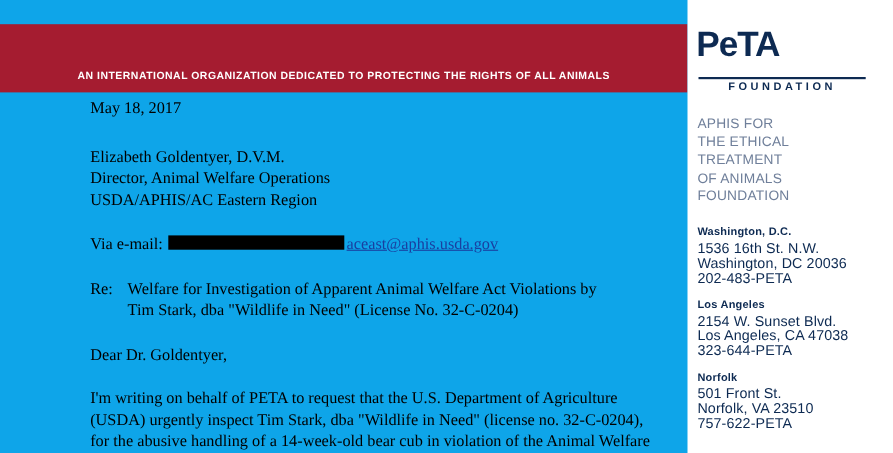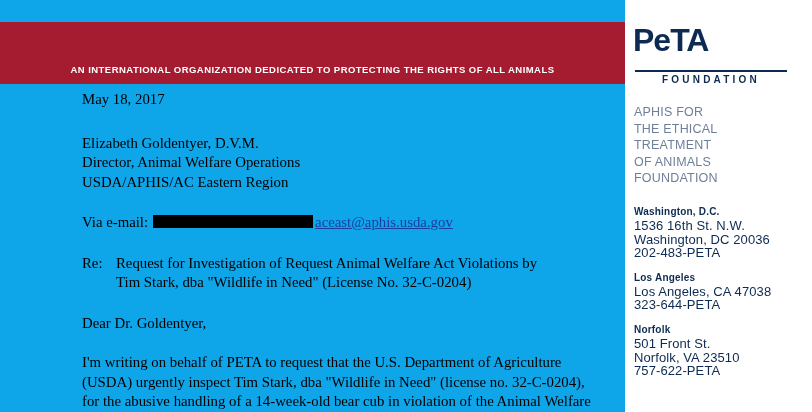--- a/index.html
+++ b/index.html
@@ -198,20 +198,21 @@
 
     <div class="offices">
       <div class="office">
         <div class="office-city">Washington, D.C.</div>
         <div class="office-line">1536 16th St. N.W.</div>
         <div class="office-line">Washington, DC 20036</div>
         <div class="office-line">202-483-PETA</div>
       </div>
       <div class="office">
         <div class="office-city">Los Angeles</div>
+        <div class="office-line">2154 W. Sunset Blvd.</div>
         <div class="office-line">Los Angeles, CA 47038</div>
         <div class="office-line">323-644-PETA</div>
       </div>
       <div class="office">
         <div class="office-city">Norfolk</div>
         <div class="office-line">501 Front St.</div>
         <div class="office-line">Norfolk, VA 23510</div>
         <div class="office-line">757-622-PETA</div>
       </div>
     </div>
@@ -226,21 +227,21 @@
       <p>USDA/APHIS/AC Eastern Region</p>
     </div>
 
     <p class="via">
       <span>Via e-mail:</span><span class="redaction"></span><a class="email-link" href="#">aceast@aphis.usda.gov</a>
     </p>
 
     <div class="re-block">
       <div class="re-label">Re:</div>
       <div class="re-text">
-        <div>Request for Investigation of Request Animal Welfare Act Violations by</div>
+        <div>Welfare for Investigation of Apparent Animal Welfare Act Violations by</div>
         <div>Tim Stark, dba "Wildlife in Need" (License No. 32-C-0204)</div>
       </div>
     </div>
 
     <p class="salutation">Dear Dr. Goldentyer,</p>
 
     <p class="para">I'm writing on behalf of PETA to request that the U.S. Department of Agriculture (USDA) urgently inspect Tim Stark, dba "Wildlife in Need" (license no. 32-C-0204), for the abusive handling of a 14-week-old bear cub in violation of the Animal Welfare Act (AWA) and confiscate this bear.</p>
   </div>
 
 </div>

